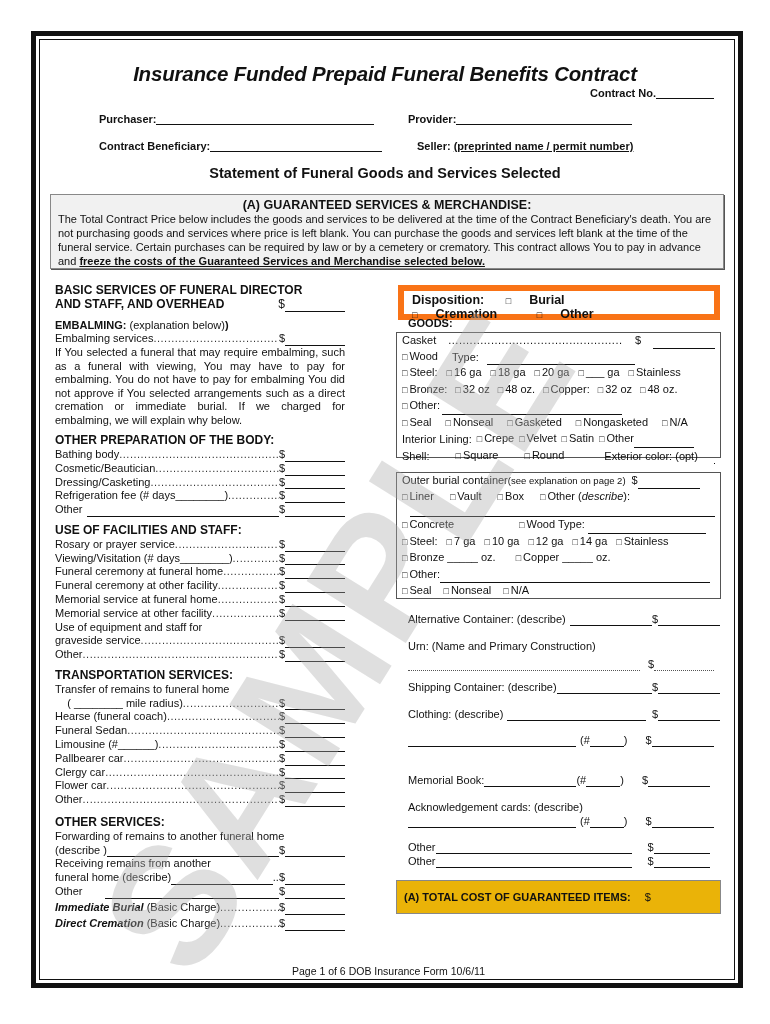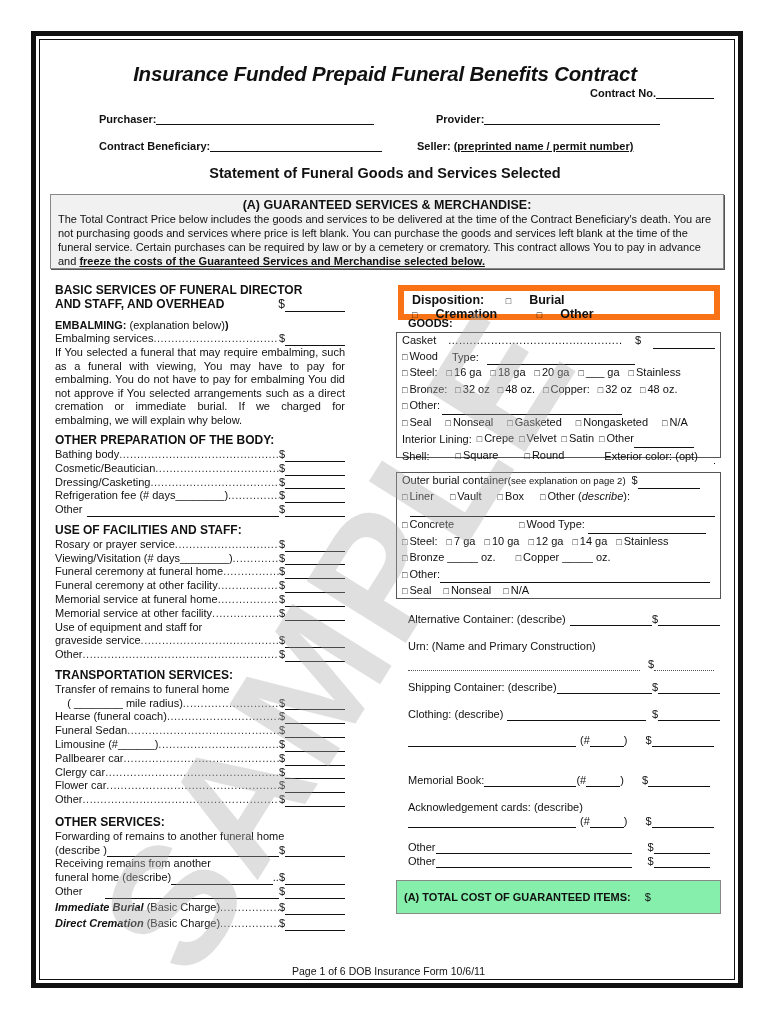--- a/index.html
+++ b/index.html
@@ -40,40 +40,40 @@
   .disp span { margin-right:18px; }
   .goods-lbl { position:absolute; left:408px; top:317px; font-size:11px; font-weight:bold; }
   .box { position:absolute; left:396px; width:325px; border:1px solid #555; box-sizing:border-box;
          font-size:11px; line-height:15.5px; padding:0 5px; }
   .box .r { white-space:nowrap; display:flex; align-items:flex-end; gap:8px; }
   .cb { font-size:9px; margin-right:2px; }
   .ul { display:inline-block; border-bottom:1px solid #111; height:11px; vertical-align:bottom; }
   .rt { position:absolute; left:408px; width:312px; font-size:11px; line-height:14px; }
   .rt .r { display:flex; align-items:flex-end; white-space:nowrap; }
   .total-box { position:absolute; left:396px; top:880px; width:325px; height:34px;
-               background:#86efac; border:1px solid #888; box-sizing:border-box;
+               background:#eab308; border:1px solid #888; box-sizing:border-box;
                font-size:11px; font-weight:bold; padding:10px 7px; }
   .footer { left:292px; top:965px; font-size:10.5px; }
   .watermark { position:absolute; left:40px; top:560px; font-size:170px; font-weight:bold;
                color:rgba(170,170,170,0.38); transform:rotate(-58deg); transform-origin:left top;
                font-family:"Liberation Sans", sans-serif; letter-spacing:4px; pointer-events:none; }
   .watermark-wrap { position:absolute; left:60px; top:900px; width:0; height:0; }
 </style>
 </head>
 <body>
 
 <div class="frame-outer">
     <div class="frame-inner"></div>
   </div>
 
 <div class="abs title">Insurance Funded Prepaid Funeral Benefits Contract</div>
 <div class="abs contract-no"><span>Contract No.</span><span class="line" style="width:58px"></span></div>
 
 <div class="abs hdr-field" style="left:99px;top:113px"><span>Purchaser:</span><span class="line" style="width:218px"></span></div>
-<div class="abs hdr-field" style="left:436px;top:113px"><span>Provider:</span><span class="line" style="width:176px"></span></div>
+<div class="abs hdr-field" style="left:408px;top:113px"><span>Provider:</span><span class="line" style="width:176px"></span></div>
 <div class="abs hdr-field" style="left:99px;top:140px"><span>Contract Beneficiary:</span><span class="line" style="width:172px"></span></div>
 <div class="abs hdr-field" style="left:417px;top:140px"><span>Seller:</span> <u>(preprinted name / permit number)</u></div>
 
 <div class="abs subtitle">Statement of Funeral Goods and Services Selected</div>
 
 <div class="guar-box">
   <div class="guar-title">(A)  GUARANTEED SERVICES &amp; MERCHANDISE:</div>
   <div class="guar-text"><span>The Total Contract Price below includes the goods and services to be delivered at the time of the Contract Beneficiary's death. You are not purchasing goods and services where price is left blank. You can purchase the goods and services left blank at the time of the funeral service.  Certain purchases can be required by law or by a cemetery or crematory. This contract allows You to pay in advance and </span><u>freeze the costs of the Guaranteed Services and Merchandise selected below.</u></div>
 </div>
 

